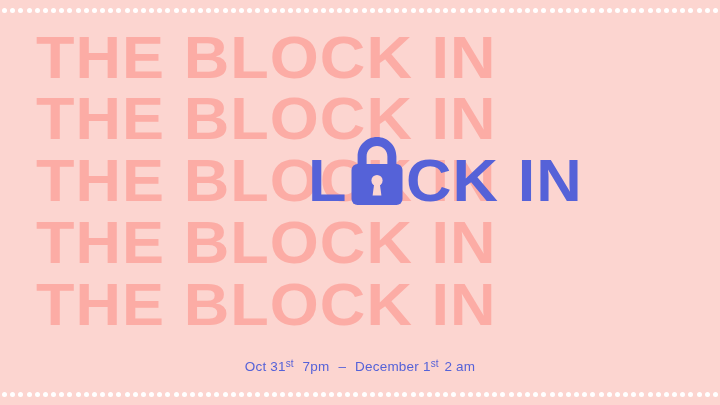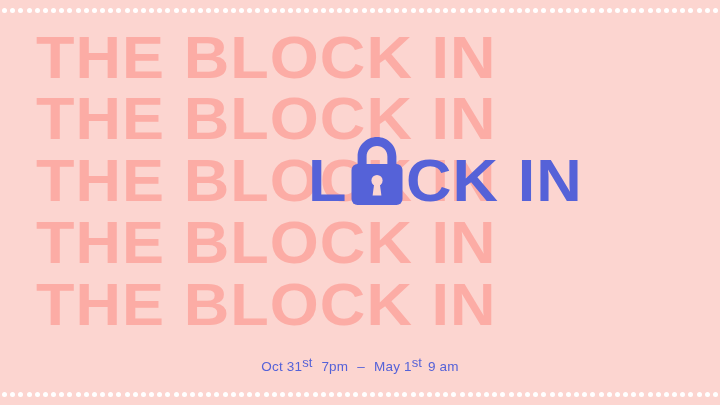--- a/index.html
+++ b/index.html
@@ -127,21 +127,21 @@
     letter-spacing: 0.2px;
   }
   .footer .f-left {
     margin-right: 70px;
   }
   .footer .f-right {
     display: inline-flex;
     align-items: baseline;
   }
   .sup {
-    font-size: 13px;
+    font-size: 10px;
     vertical-align: super;
     position: relative;
     top: -4px;
     letter-spacing: 0;
   }
   .sp-s { display: inline-block; width: 6px; }
   .sp-m { display: inline-block; width: 9px; }
 </style>
 </head>
 <body>
@@ -277,24 +277,24 @@
 
   <div class="footer">
     <span class="f-right">
       <span>Oct 31</span>
         <span class="sup">st</span>
         <span class="sp-m"></span>
         <span>7pm</span>
         <span class="sp-m"></span>
         <span>–</span>
         <span class="sp-m"></span>
-        <span>May 1</span>
+        <span>December 1</span>
         <span class="sup">st</span>
         <span class="sp-s"></span>
-        <span>9 am</span>
+        <span>2 am</span>
     </span>
   </div>
 
   <div class="dot-rail bottom" id="rail-bottom">
       <span class="dot" style="background: rgb(255, 255, 255);"></span>
       <span class="dot" style="background: rgb(255, 255, 255);"></span>
       <span class="dot" style="background: rgb(255, 255, 255);"></span>
       <span class="dot" style="background: rgb(255, 255, 255);"></span>
       <span class="dot" style="background: rgb(255, 255, 255);"></span>
       <span class="dot" style="background: rgb(255, 255, 255);"></span>

